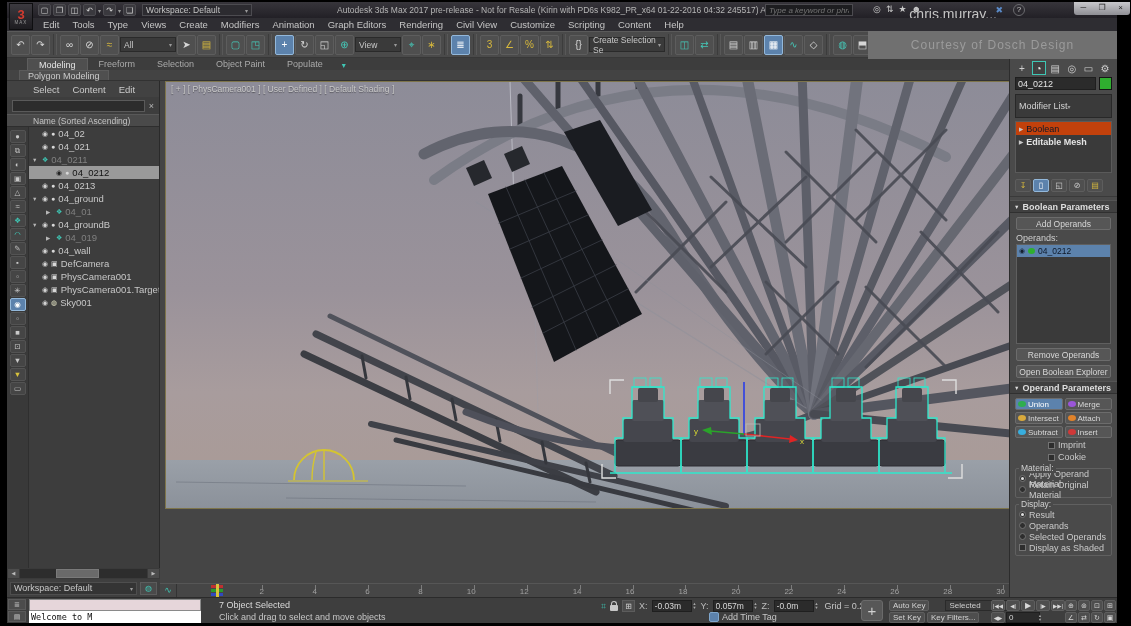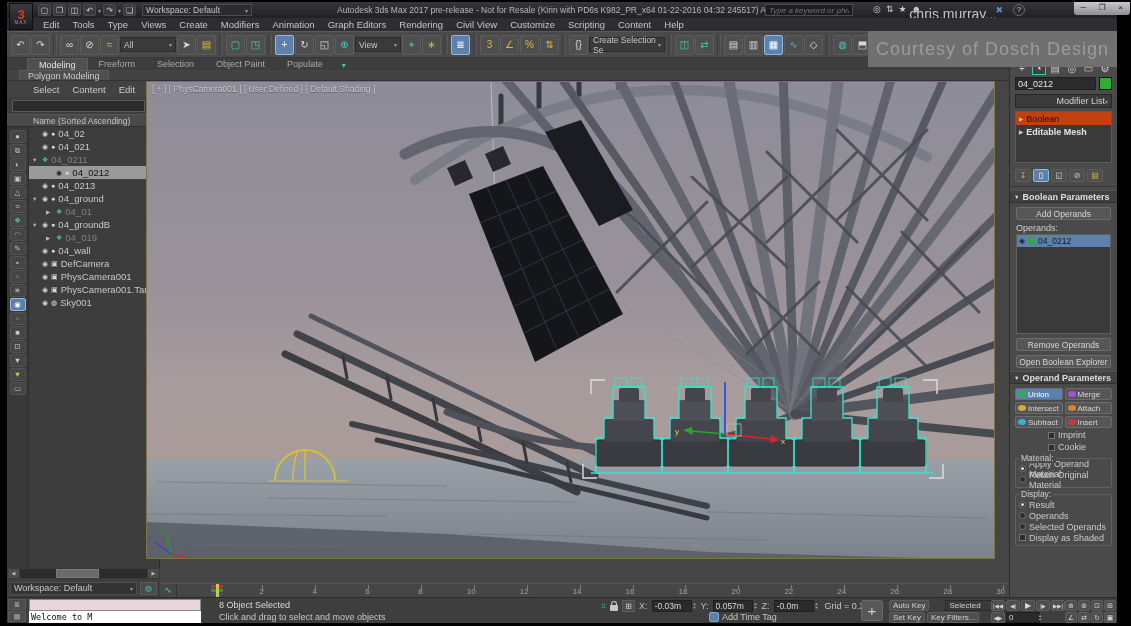--- a/index.html
+++ b/index.html
@@ -24,21 +24,21 @@
 .winctl span{flex:1;font-size:8px;color:#222;text-align:center;line-height:12px}
 
 .menubar{position:absolute;left:0;top:16px;right:0;height:13px;background:#2e2d32;display:flex;align-items:center;gap:13px;padding-left:36px;font-size:9.5px;color:#c6c6c6;white-space:nowrap}
 
 .toolbar{position:absolute;left:0;top:29px;right:0;height:27px;background:#4a4a4a;border-top:1px solid #5a5a5a;border-bottom:1px solid #383838;display:flex;align-items:center;padding-left:4px;gap:1px}
 .tb{width:19px;height:20px;background:#4f4f4f;border:1px solid #5d5d5d;border-radius:2px;display:flex;align-items:center;justify-content:center;font-size:10px;color:#d6d6d6;flex:none}
 .tb.tc{color:#45c8b8}.tb.ty{color:#d8b93c}
 .tb.act{background:#5c82ac;border-color:#93b8da;color:#fff}
 .tsep{width:4px;height:21px;border-left:1px solid #3c3c3c;border-right:1px solid #585858;margin:0 2px;flex:none}
 .tdd{height:15px;background:#3a3a3a;border:1px solid #2a2a2a;font-size:8.5px;display:flex;align-items:center;justify-content:space-between;padding:0 3px;color:#c8c8c8;flex:none}
-.watermark{position:absolute;right:0;top:29px;width:249px;height:36px;background:#707070;display:flex;align-items:center;justify-content:center;font-size:18px;color:#9b9b9b;letter-spacing:1px;white-space:nowrap;z-index:2}
+.watermark{position:absolute;right:0;top:29px;width:249px;height:28px;background:#707070;display:flex;align-items:center;justify-content:center;font-size:12px;color:#9b9b9b;letter-spacing:1px;white-space:nowrap;z-index:2}
 
 .ribbon{position:absolute;left:0;top:56px;right:0;height:12px;background:#3d3d3d;display:flex;align-items:flex-end;padding-left:20px;font-size:9px;color:#aaa}
 .rtab{padding:0 11px;height:12px;line-height:12px}
 .rtab.on{background:#4f4f4f;color:#e4e4e4;border:1px solid #5e5e5e;border-bottom:none}
 .rbico{margin-left:8px;color:#3fc6b4;font-size:8px}
 .pmrow{position:absolute;left:0;top:68px;right:0;height:11px;background:#434343;border-bottom:1px solid #323232;font-size:9px;color:#cacaca;display:flex;padding-left:12px}
 .pmtab{background:#4f4f4f;border:1px solid #5b5b5b;border-bottom:none;padding:0 8px;line-height:10px}
 
 .explorer{position:absolute;left:0;top:79px;width:153px;height:487px;background:#3d3d3d;border-right:1px solid #2a2a2a}
 .xmenu{height:16px;display:flex;gap:13px;padding-left:26px;font-size:9.5px;color:#cbcbcb;align-items:center;background:#424242}
@@ -61,21 +61,21 @@
 .xrow.sel .ey{color:#222}
 .ind2{padding-left:17px}
 .xscroll{position:absolute;left:0;top:566px;width:153px;height:11px;background:#3a3a3a;display:flex;align-items:center;gap:1px;padding:0 1px}
 .sarr{width:11px;height:9px;background:#4c4c4c;font-size:5px;color:#bbb;text-align:center;line-height:9px}
 .strack{flex:1;height:9px;background:#2d2d2d;position:relative}
 .sthumb{position:absolute;left:28%;width:34%;top:0;height:9px;background:#6a6a6a;border:1px solid #7a7a7a}
 .wsrow{position:absolute;left:0;top:577px;width:153px;height:18px;background:#3f3f3f;display:flex;align-items:center;gap:3px;padding:0 3px;font-size:9px}
 .wsdd{flex:1;height:13px;background:#343434;border:1px solid #4e4e4e;display:flex;justify-content:space-between;align-items:center;padding:0 3px;color:#c8c8c8}
 .wsbtn{width:17px;height:13px;background:#4a4a4a;border:1px solid #5c5c5c;color:#3fc6b4;font-size:8px;text-align:center;line-height:12px}
 
-#viewport{position:absolute;left:139px;top:79px;width:849px;height:478px;border:1px solid #7d744a;background:#8f8e99;overflow:hidden}
+#viewport{position:absolute;left:158px;top:79px;width:849px;height:428px;border:1px solid #7d744a;background:#8f8e99;overflow:hidden}
 .vplabel{position:absolute;left:5px;top:2px;font-size:8.5px;color:#c9c9c9;z-index:3;text-shadow:0 1px 1px rgba(0,0,0,.4)}
 
 .framerow{position:absolute;left:153px;top:568px;width:849px;height:13px;background:#3a3a3a;display:flex;align-items:center;gap:1px;padding-left:1px}
 .farr{width:14px;height:11px;background:#4a4a4a;border:1px solid #585858;font-size:6px;text-align:center;line-height:10px;color:#bbb}
 .fbox{width:118px;height:11px;background:#2c2c2c;border:1px solid #202020;font-size:8.5px;text-align:center;color:#cfcfcf;line-height:10px}
 .rulerrow{position:absolute;left:153px;top:581px;width:849px;height:14px;background:#464646;border-top:1px solid #565656;display:flex}
 .rcurve{width:16px;color:#3fc6b4;font-size:9px;text-align:center;line-height:13px}
 .ruler{position:relative;flex:1;border-left:1px solid #333}
 .ticks{position:absolute;left:34px;right:4px;top:0;bottom:0;display:flex}
 .tick{flex:1;position:relative;font-size:8px;color:#a2a2a2;text-align:right;line-height:15px}
@@ -115,21 +115,21 @@
 .nav{position:absolute;left:1058px;top:2px;display:grid;grid-template-columns:repeat(4,12px);grid-auto-rows:11px;gap:1px}
 .nv{background:#4e4e4e;border:1px solid #5e5e5e;border-radius:2px;font-size:7px;color:#d6d6d6;text-align:center;line-height:10px}
 
 .cmd{position:absolute;left:1002px;top:57px;width:108px;height:538px;background:#4a4a4a;border-left:1px solid #2c2c2c;font-size:9px}
 .ctabs{height:18px;display:flex;align-items:center;justify-content:space-between;padding:0 5px}
 .ct{width:14px;height:14px;display:flex;align-items:center;justify-content:center;color:#cfcfcf;font-size:10px}
 .ct.on{border:1px solid #3fc6b4;background:#404040;color:#eee}
 .namerow{display:flex;gap:3px;padding:0 5px;align-items:center}
 .nin{flex:1;height:13px;background:#2b2b2b;border:1px solid #1f1f1f;color:#e4e4e4;font-size:9px;padding:0 2px;min-width:0}
 .swatch{width:13px;height:13px;background:#2fae2f;border:1px solid #161616;flex:none}
-.modlist{margin:4px 5px 3px;height:14px;background:#3a3a3a;border:1px solid #282828;display:flex;justify-content:flex-end;align-items:center;padding:0 3px;color:#d2d2d2}
+.modlist{margin:4px 5px 3px;height:24px;background:#3a3a3a;border:1px solid #282828;display:flex;justify-content:flex-start;align-items:center;padding:0 3px;color:#d2d2d2}
 .stack{margin:0 5px 4px;height:52px;background:#3a3a3a;border:1px solid #5a5a5a}
 .srow{height:13px;display:flex;align-items:center;gap:3px;padding-left:3px;color:#e4e4e4}
 .srow .ar2{font-size:5.5px;color:#c8c8c8}
 .srow.on{background:#c2410c;color:#0e1828}
 .srow.bold{font-weight:bold}
 .stools{display:flex;gap:2px;padding:2px 5px 4px;border-bottom:1px solid #3a3a3a}
 .st{width:16px;height:13px;background:#4f4f4f;border:1px solid #5d5d5d;border-radius:2px;font-size:8px;color:#d4d4d4;text-align:center;line-height:12px}
 .st.on{background:#5c82ac;border-color:#93b8da;color:#fff}
 .st.ty{color:#d8b93c}
 .rollout{margin-top:3px;background:#404040;border-top:1px solid #545454;border-bottom:1px solid #303030;height:13px;display:flex;align-items:center;gap:3px;padding-left:4px;font-weight:bold;color:#dedede}
@@ -650,21 +650,21 @@
 
   <div class="statusbar">
     <div class="msbtns">
       <span class="msb">≣</span>
       <span class="msb">▤</span>
     </div>
     <div class="listener">
       <div class="lpink"></div>
       <div class="lwhite">Welcome to M</div>
     </div>
-    <div class="stxt1">8 Object Selected</div>
+    <div class="stxt1">7 Object Selected</div>
     <div class="stxt2">Click and drag to select and move objects</div>
     <div class="coord">
       <span class="iso">⌗</span>
       <span class="lockb"></span>
       <span class="absm">⊞</span>
       <span class="clab">X:</span>
       <input class="cin" value="-0.03m" style="">
       <span class="spn">
           <span>▲</span>
           <span>▼</span>

